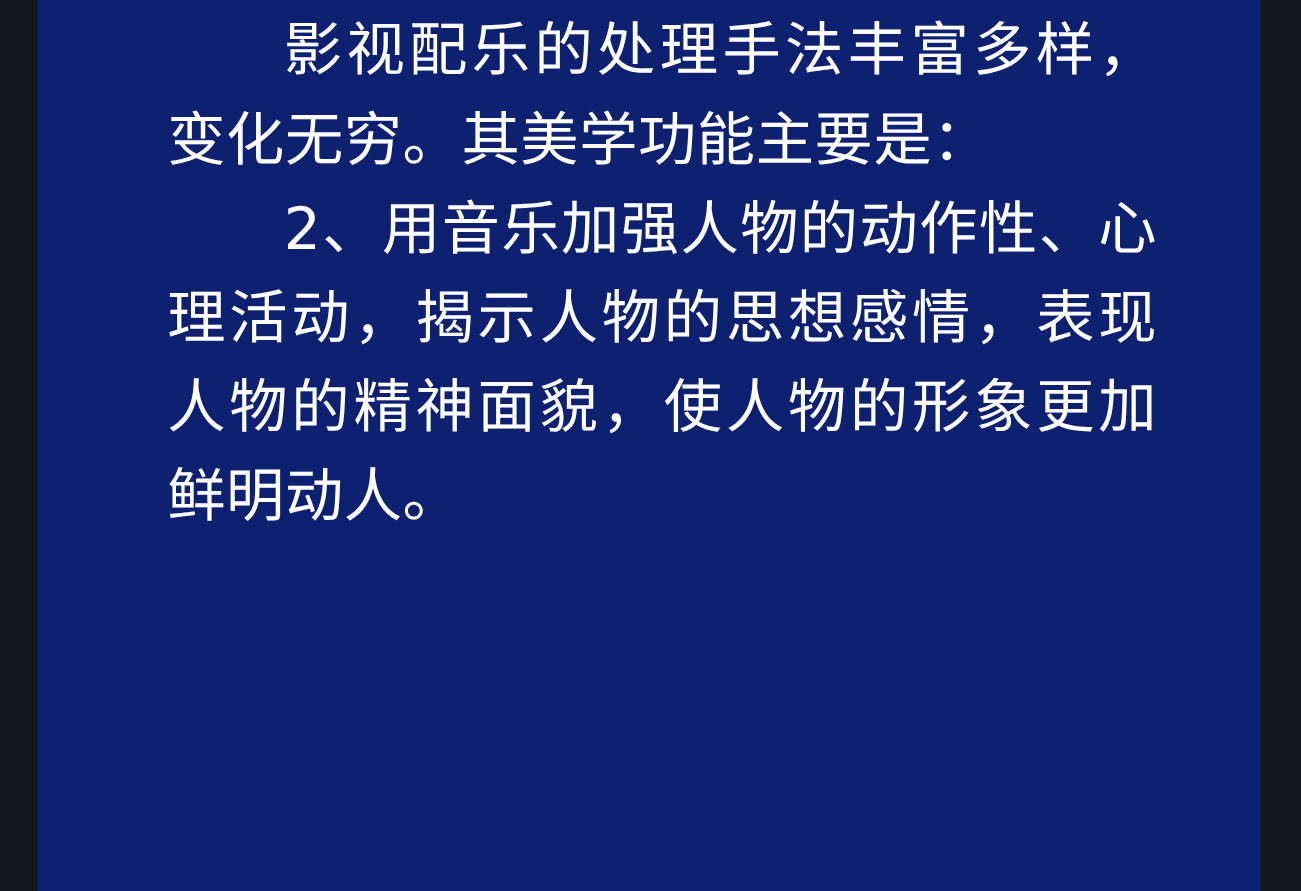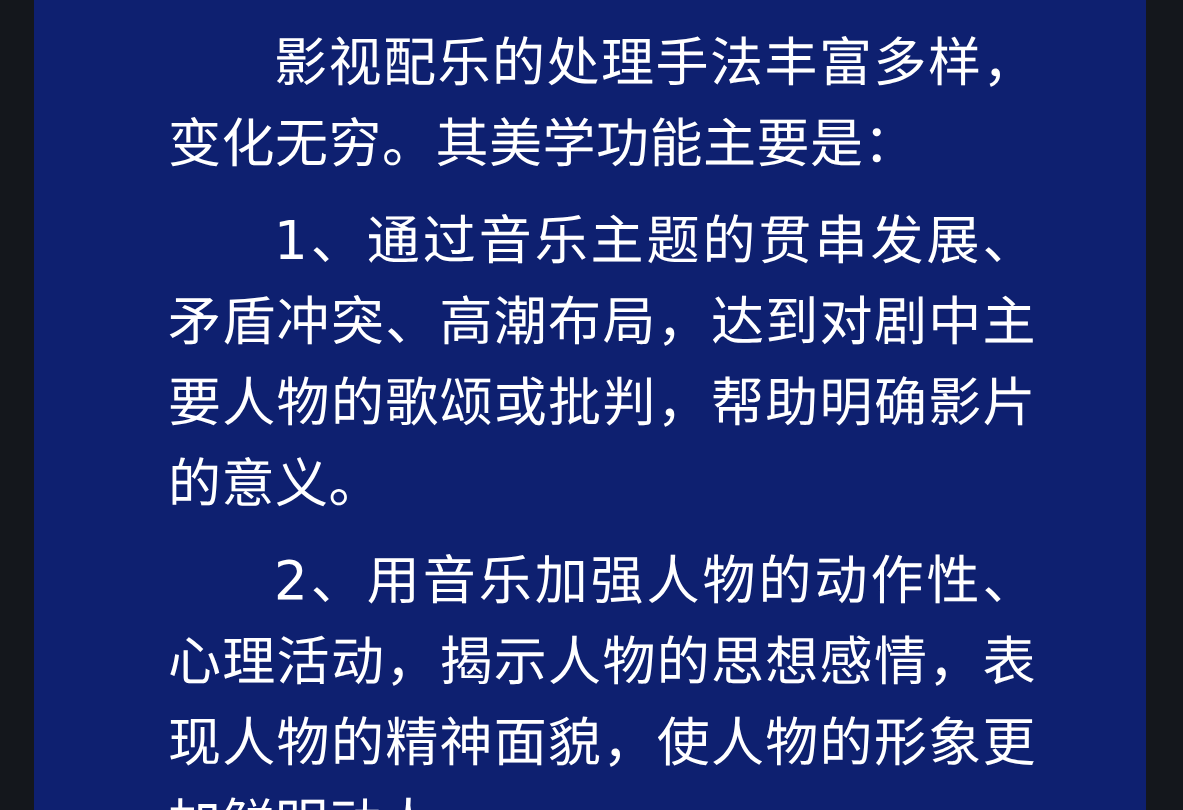--- a/index.html
+++ b/index.html
@@ -53,35 +53,34 @@
     width: 900px;
     color: #ffffff;
     font-size: 53px;
     line-height: 81px;
     letter-spacing: 0.5px;
     font-weight: 400;
     text-align: justify;
     text-justify: inter-ideograph;
   }
   .para {
-    margin: 16px;
+    margin: 0;
     text-indent: 2em;
     white-space: pre-wrap;
   }
 </style>
 </head>
 <body>
 
 <div class="page">
 
   <div class="edge-left"></div>
 
   <div class="slide-surface">
     <div class="text-body">
       <p class="para">影视配乐的处理手法丰富多样，变化无穷。其美学功能主要是：</p>
-      <p class="para">1、通过音乐主题的贯串发展、矛盾冲突、高潮布局，达到对剧中主要人物的歌颂或批判，帮助明确影片的意义。</p>
       <p class="para">2、用音乐加强人物的动作性、心理活动，揭示人物的思想感情，表现人物的精神面貌，使人物的形象更加鲜明动人。</p>
     </div>
   </div>
 
   <div class="edge-right"></div>
 
 </div>
 
 </body></html>

